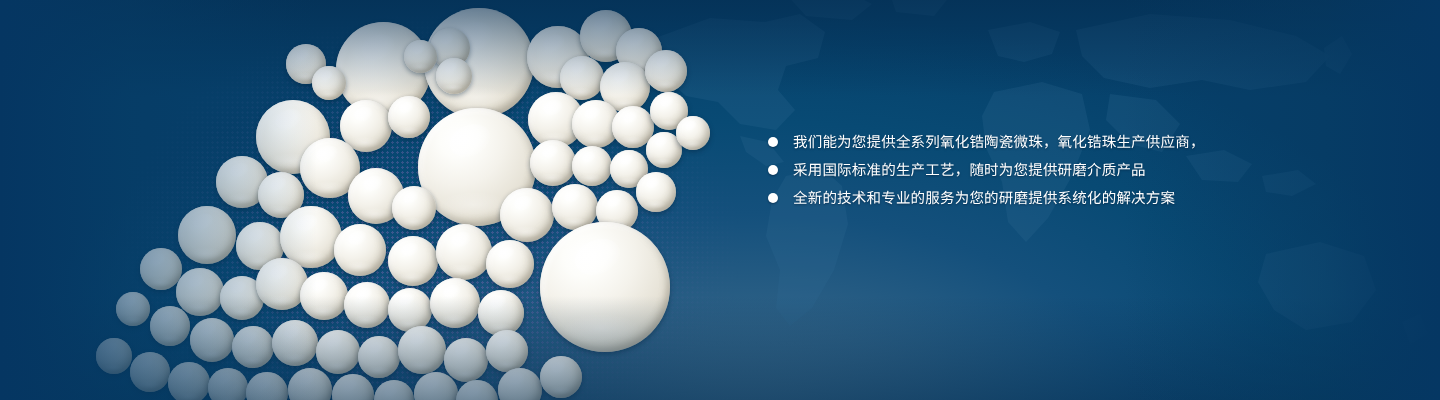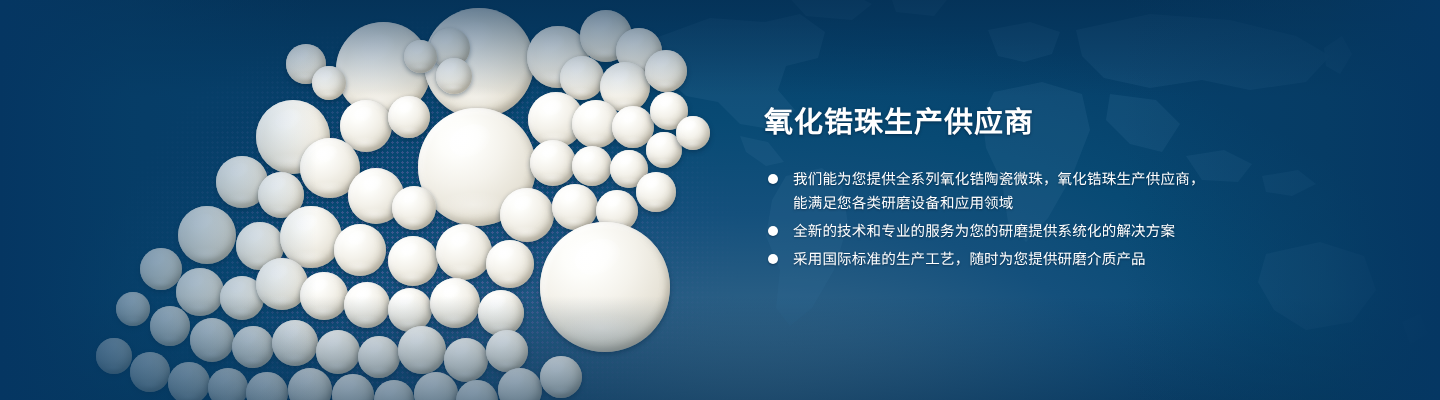--- a/index.html
+++ b/index.html
@@ -244,36 +244,34 @@
     <div class="bead" style="left:414px;top:372px;width:44px;height:44px;"></div>
     <div class="bead" style="left:456px;top:380px;width:42px;height:42px;"></div>
     <div class="bead" style="left:498px;top:368px;width:44px;height:44px;"></div>
     <div class="bead" style="left:540px;top:356px;width:42px;height:42px;"></div>
   </div>
 
   <div class="bg-vignette"></div>
 
   <div class="content">
 
-    <h1 class="headline">氧化锆珠生产供应商</h1>
 
     <ul class="bullets">
 
       <li class="bullet">
         <span class="dot"></span>
         <span>我们能为您提供全系列氧化锆陶瓷微珠，氧化锆珠生产供应商，</span>
-        <span class="line2">能满足您各类研磨设备和应用领域</span>
+      </li>
+
+      <li class="bullet">
+        <span class="dot"></span>
+        <span>采用国际标准的生产工艺，随时为您提供研磨介质产品</span>
       </li>
 
       <li class="bullet">
         <span class="dot"></span>
         <span>全新的技术和专业的服务为您的研磨提供系统化的解决方案</span>
       </li>
 
-      <li class="bullet">
-        <span class="dot"></span>
-        <span>采用国际标准的生产工艺，随时为您提供研磨介质产品</span>
-      </li>
-
     </ul>
   </div>
 
 </div>
 
 </body></html>

